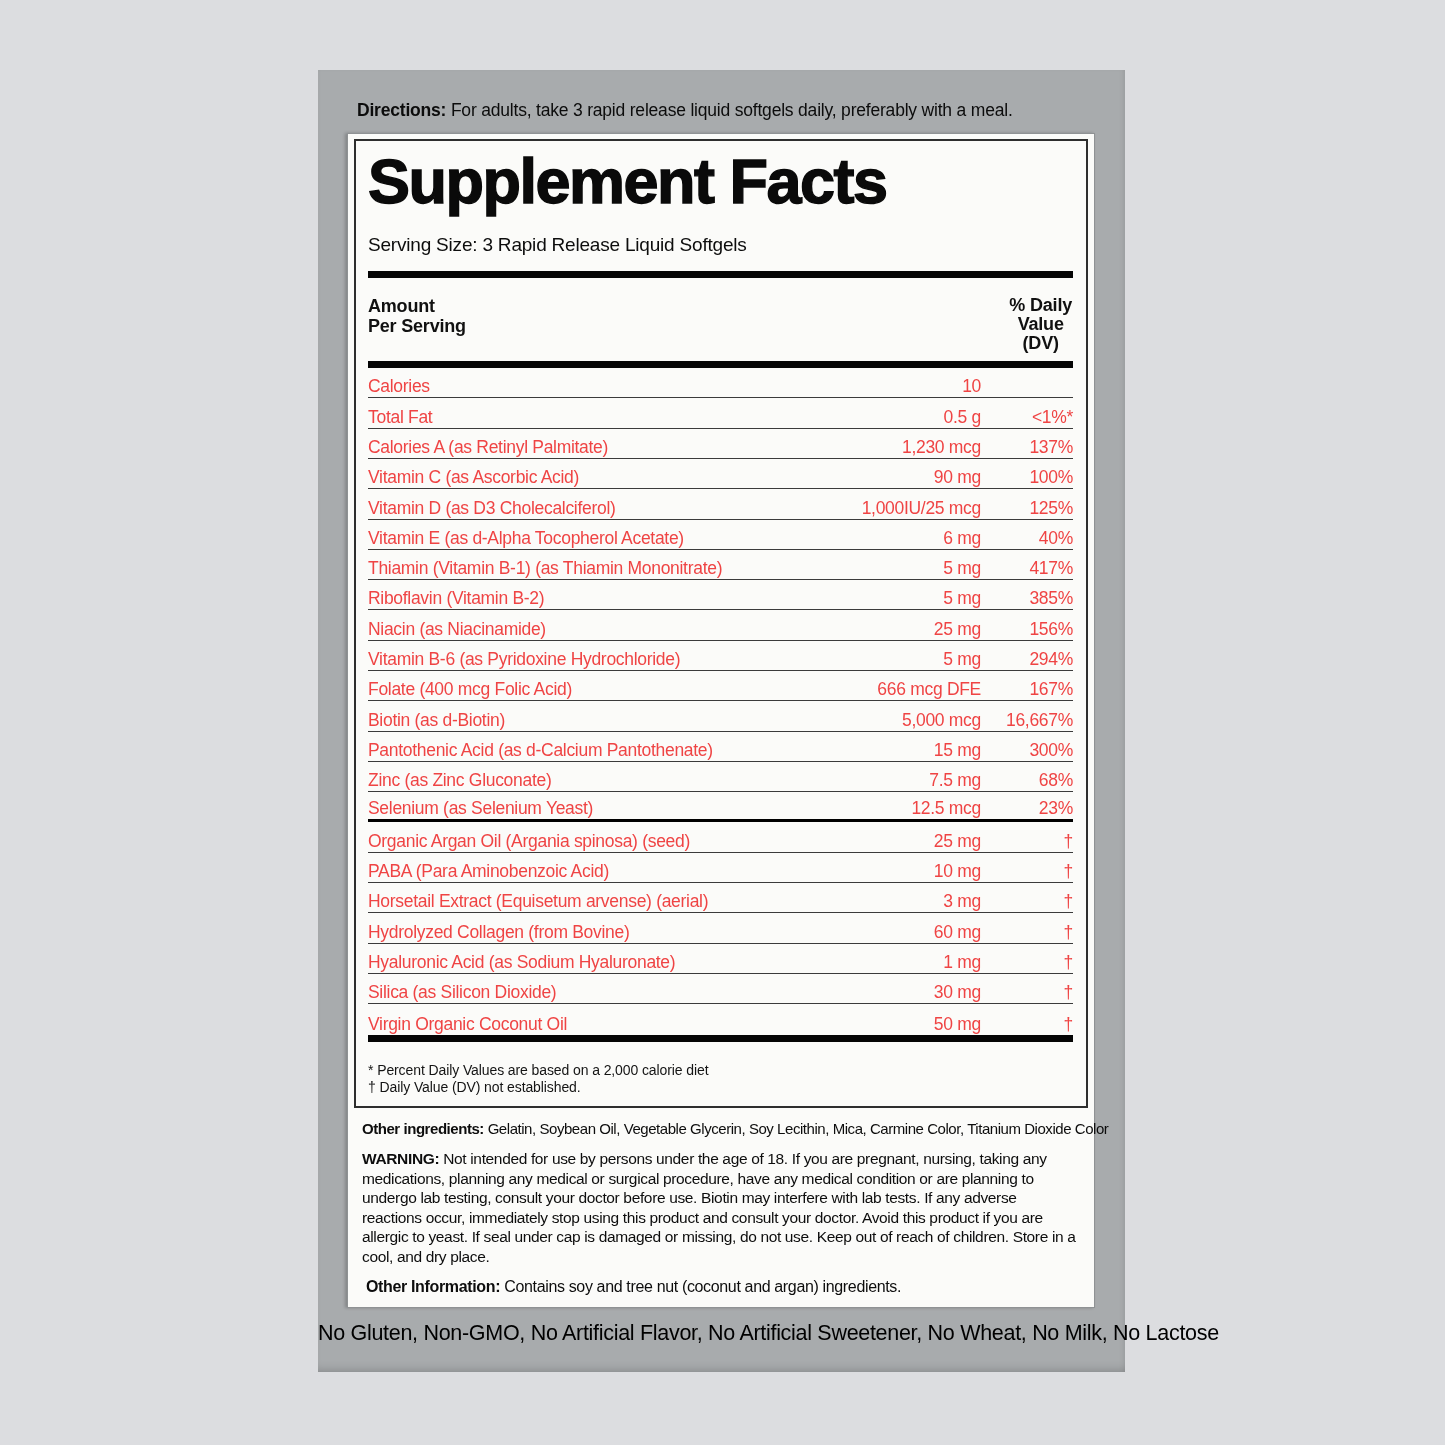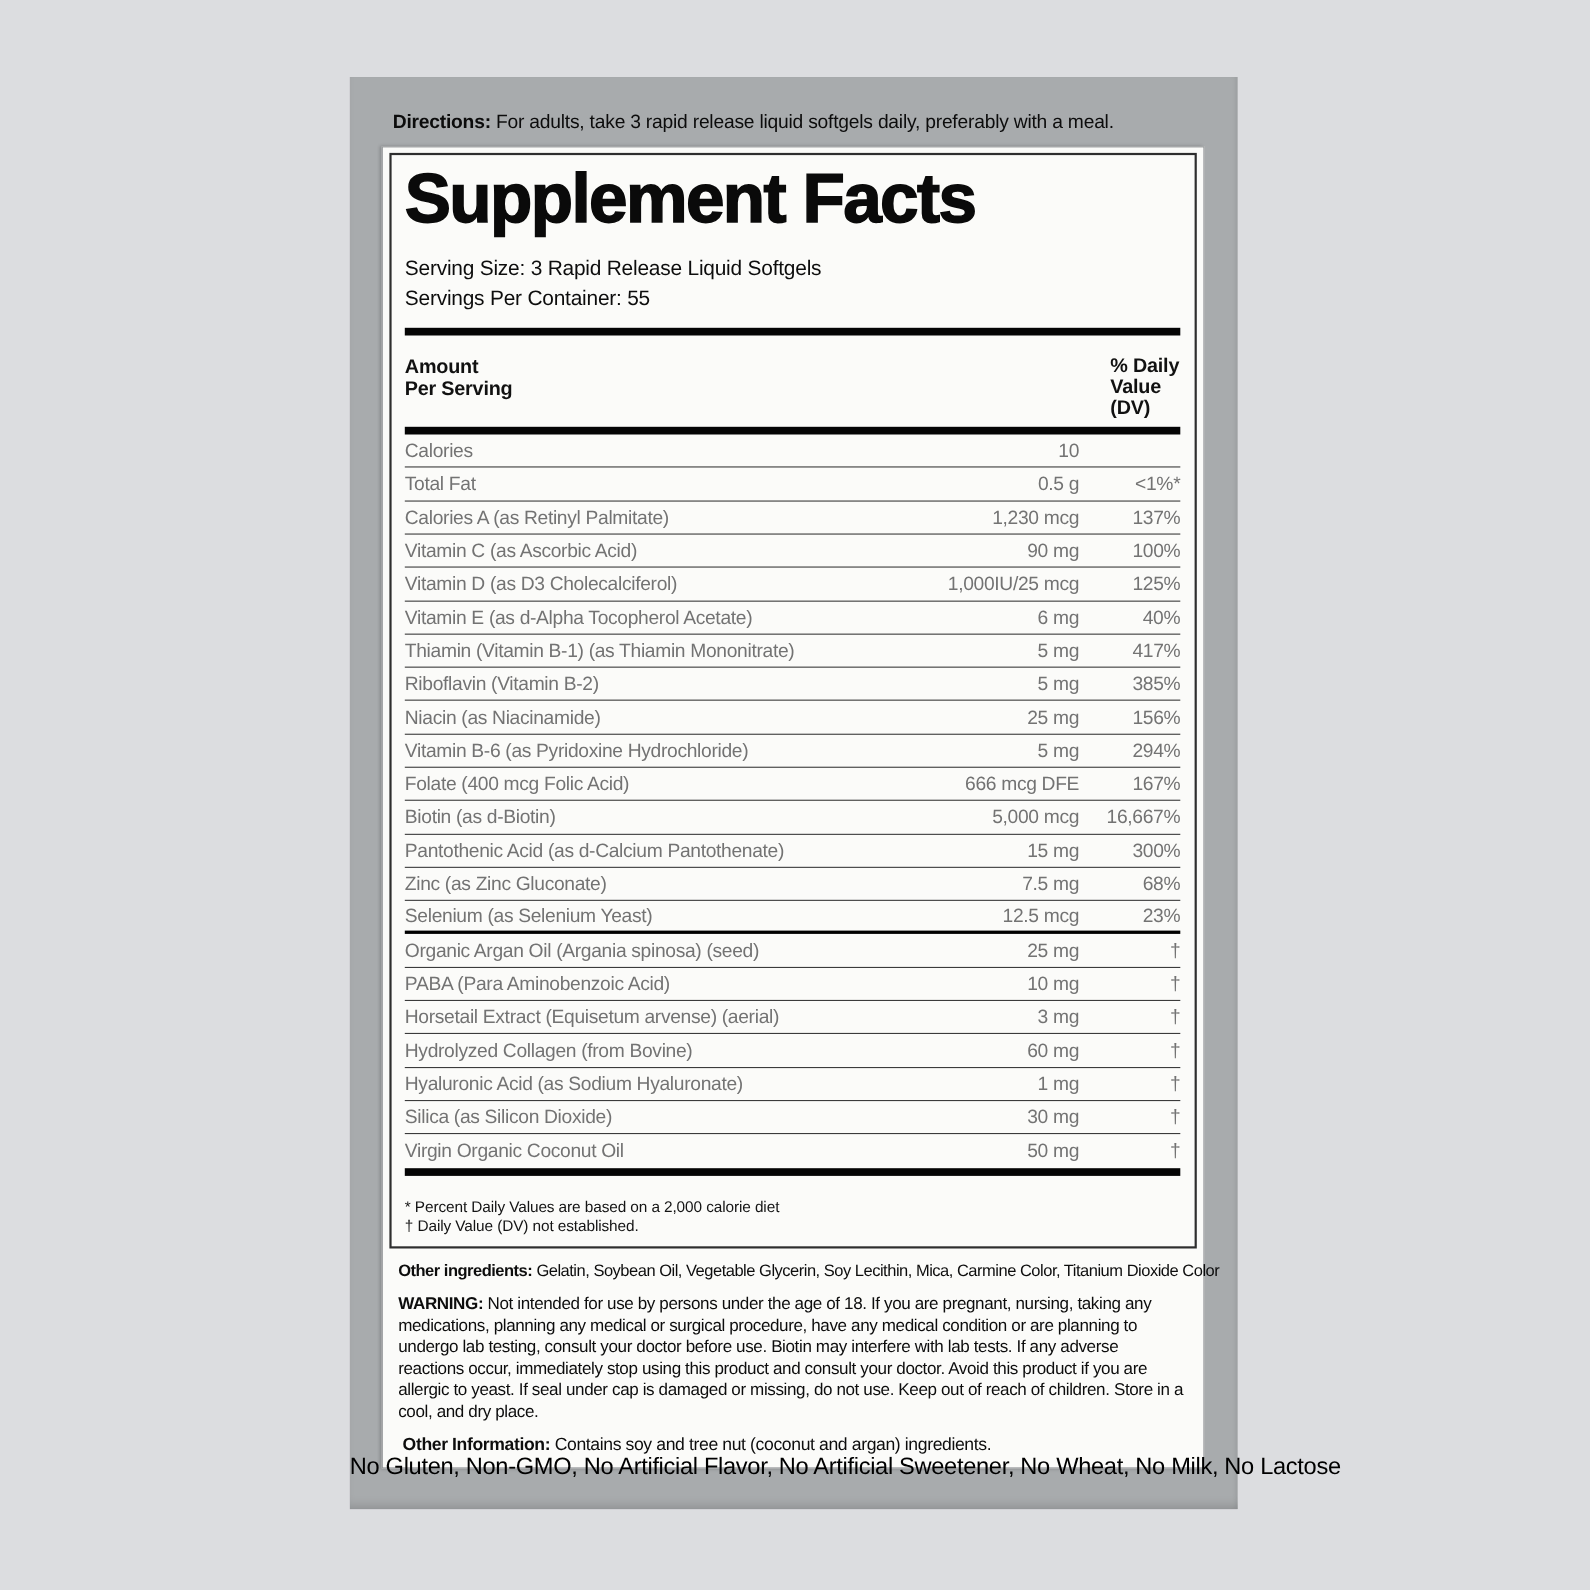--- a/index.html
+++ b/index.html
@@ -40,27 +40,27 @@
     font-size:63px; font-weight:bold; letter-spacing:-1.5px;
     -webkit-text-stroke:1.4px #0a0a0a;
     color:#0a0a0a; line-height:1.08;
     margin:6px 0 16px 0;
   }
   .serving-line { font-size:19px; line-height:27px; color:#0d0d0d; letter-spacing:-0.2px; }
   .bar { height:7px; background:#050505; }
   .bar.bar-top { margin-top:13px; }
   .facts-header { display:flex; justify-content:space-between; padding:18px 1px 8px 0; }
   .facts-header .hl { font-weight:bold; font-size:18px; line-height:20px; letter-spacing:-0.2px; }
-  .facts-header .hr { font-weight:bold; font-size:18px; line-height:19px; text-align:left; letter-spacing:-0.2px; }
+  .facts-header .hr { font-weight:bold; font-size:18px; line-height:19px; text-align:center; letter-spacing:-0.2px; }
   .facts-rows {}
   .frow {
-    display:flex; align-items:center;
+    display:flex; align-items:flex-end;
     height:30.3px;
     border-bottom:1.4px solid #3b3b3b;
-    font-size:17.5px; letter-spacing:-0.3px; color:#737373;
+    font-size:17.5px; letter-spacing:-0.3px; color:#ef4444;
   }
   .frow.group-end { border-bottom:3px solid #000; }
   .frow.last { border-bottom:none; }
   .frow .n { flex:1; white-space:nowrap; overflow:visible; }
   .frow .a { width:250px; text-align:right; white-space:nowrap; }
   .frow .d { width:92px; text-align:right; white-space:nowrap; }
   .footnotes { padding-top:20px; font-size:14px; line-height:17.5px; letter-spacing:-0.1px; color:#141414; }
   .para { margin:11px 8px 0 8px; font-size:15.5px; line-height:19.5px; letter-spacing:-0.35px; color:#0d0d0d; }
   .para b { font-weight:bold; }
   .para.oneline { white-space:nowrap; font-size:15px; letter-spacing:-0.45px; }
@@ -80,21 +80,20 @@
   <div class="directions">
     <b>Directions:</b><span> For adults, take 3 rapid release liquid softgels daily, preferably with a meal.</span>
   </div>
 
   <div class="white-panel">
     <div class="facts-box">
 
       <div class="facts-title">Supplement Facts</div>
 
       <div class="serving-line">Serving Size: 3 Rapid Release Liquid Softgels</div>
-      <div class="serving-line">Servings Per Container: 55</div>
 
       <div class="bar bar-top"></div>
 
       <div class="facts-header">
         <div class="hl">
           <div>Amount</div>
           <div>Per Serving</div>
         </div>
         <div class="hr">
           <div>% Daily</div>

